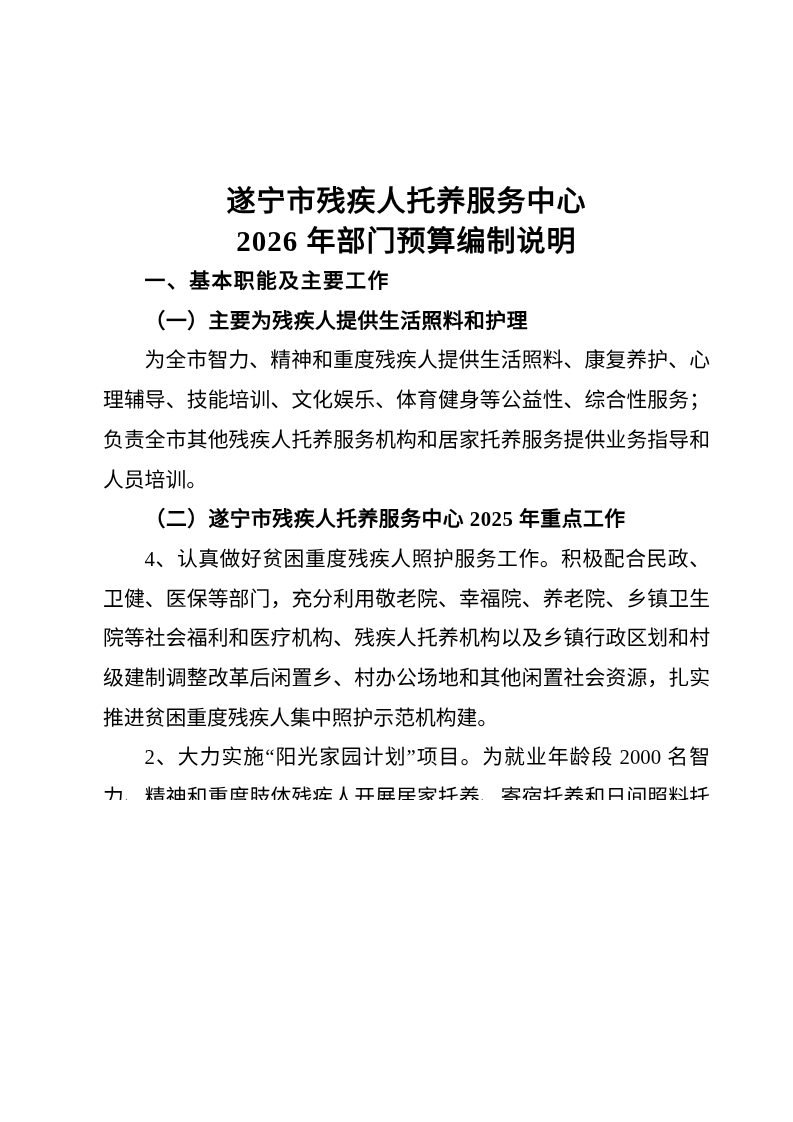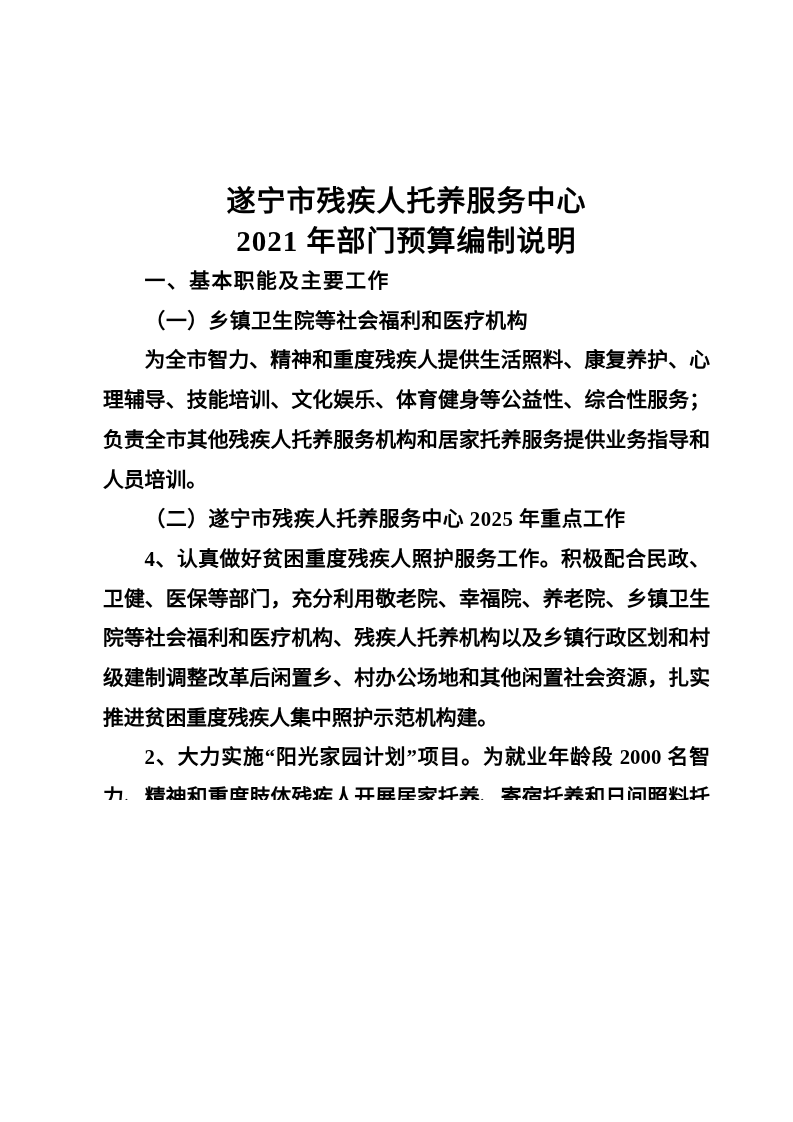--- a/index.html
+++ b/index.html
@@ -38,21 +38,21 @@
     line-height: 39.7px;
   }
   .doc-body h2,
   .doc-body h3,
   .doc-body p {
     margin: 0;
     padding: 0;
     font-size: inherit;
     line-height: inherit;
     text-indent: 2em;
-    font-weight: bold;
+    font-weight: normal;
   }
   .doc-body h2 {
     font-weight: bold;
     letter-spacing: 1.5px;
   }
   .doc-body h3 {
     font-weight: bold;
     letter-spacing: 0.5px;
   }
   .doc-body p {
@@ -72,26 +72,26 @@
   }
 </style>
 </head>
 <body>
 
 <div class="page">
   <div class="content">
 
     <div class="doc-title">
       <div class="title-line">遂宁市残疾人托养服务中心</div>
-      <div class="title-line">2021 年部门预算编制说明</div>
+      <div class="title-line">2026 年部门预算编制说明</div>
     </div>
 
     <div class="doc-body">
       <h2>一、基本职能及主要工作</h2>
-      <h3>（一）乡镇卫生院等社会福利和医疗机构</h3>
+      <h3>（一）主要为残疾人提供生活照料和护理</h3>
       <p>为全市智力、精神和重度残疾人提供生活照料、康复养护、心理辅导、技能培训、文化娱乐、体育健身等公益性、综合性服务；负责全市其他残疾人托养服务机构和居家托养服务提供业务指导和人员培训。</p>
       <h3>（二）遂宁市残疾人托养服务中心 2025 年重点工作</h3>
       <p>4、认真做好贫困重度残疾人照护服务工作。积极配合民政、卫健、医保等部门，充分利用敬老院、幸福院、养老院、乡镇卫生院等社会福利和医疗机构、残疾人托养机构以及乡镇行政区划和村级建制调整改革后闲置乡、村办公场地和其他闲置社会资源，扎实推进贫困重度残疾人集中照护示范机构建。</p>
       <p>2、大力实施“阳光家园计划”项目。为就业年龄段 2000 名智力、精神和重度肢体残疾人开展居家托养、寄宿托养和日间照料托养服务，主要为残疾人提供生活照料和护理、生活自理能力训练、社会适应能力训练、运动功能训练、职业康复与劳动技能训练等托养服务。</p>
     </div>
 
   </div>
 
   <div class="page-number">– 3 –</div>
 </div>

